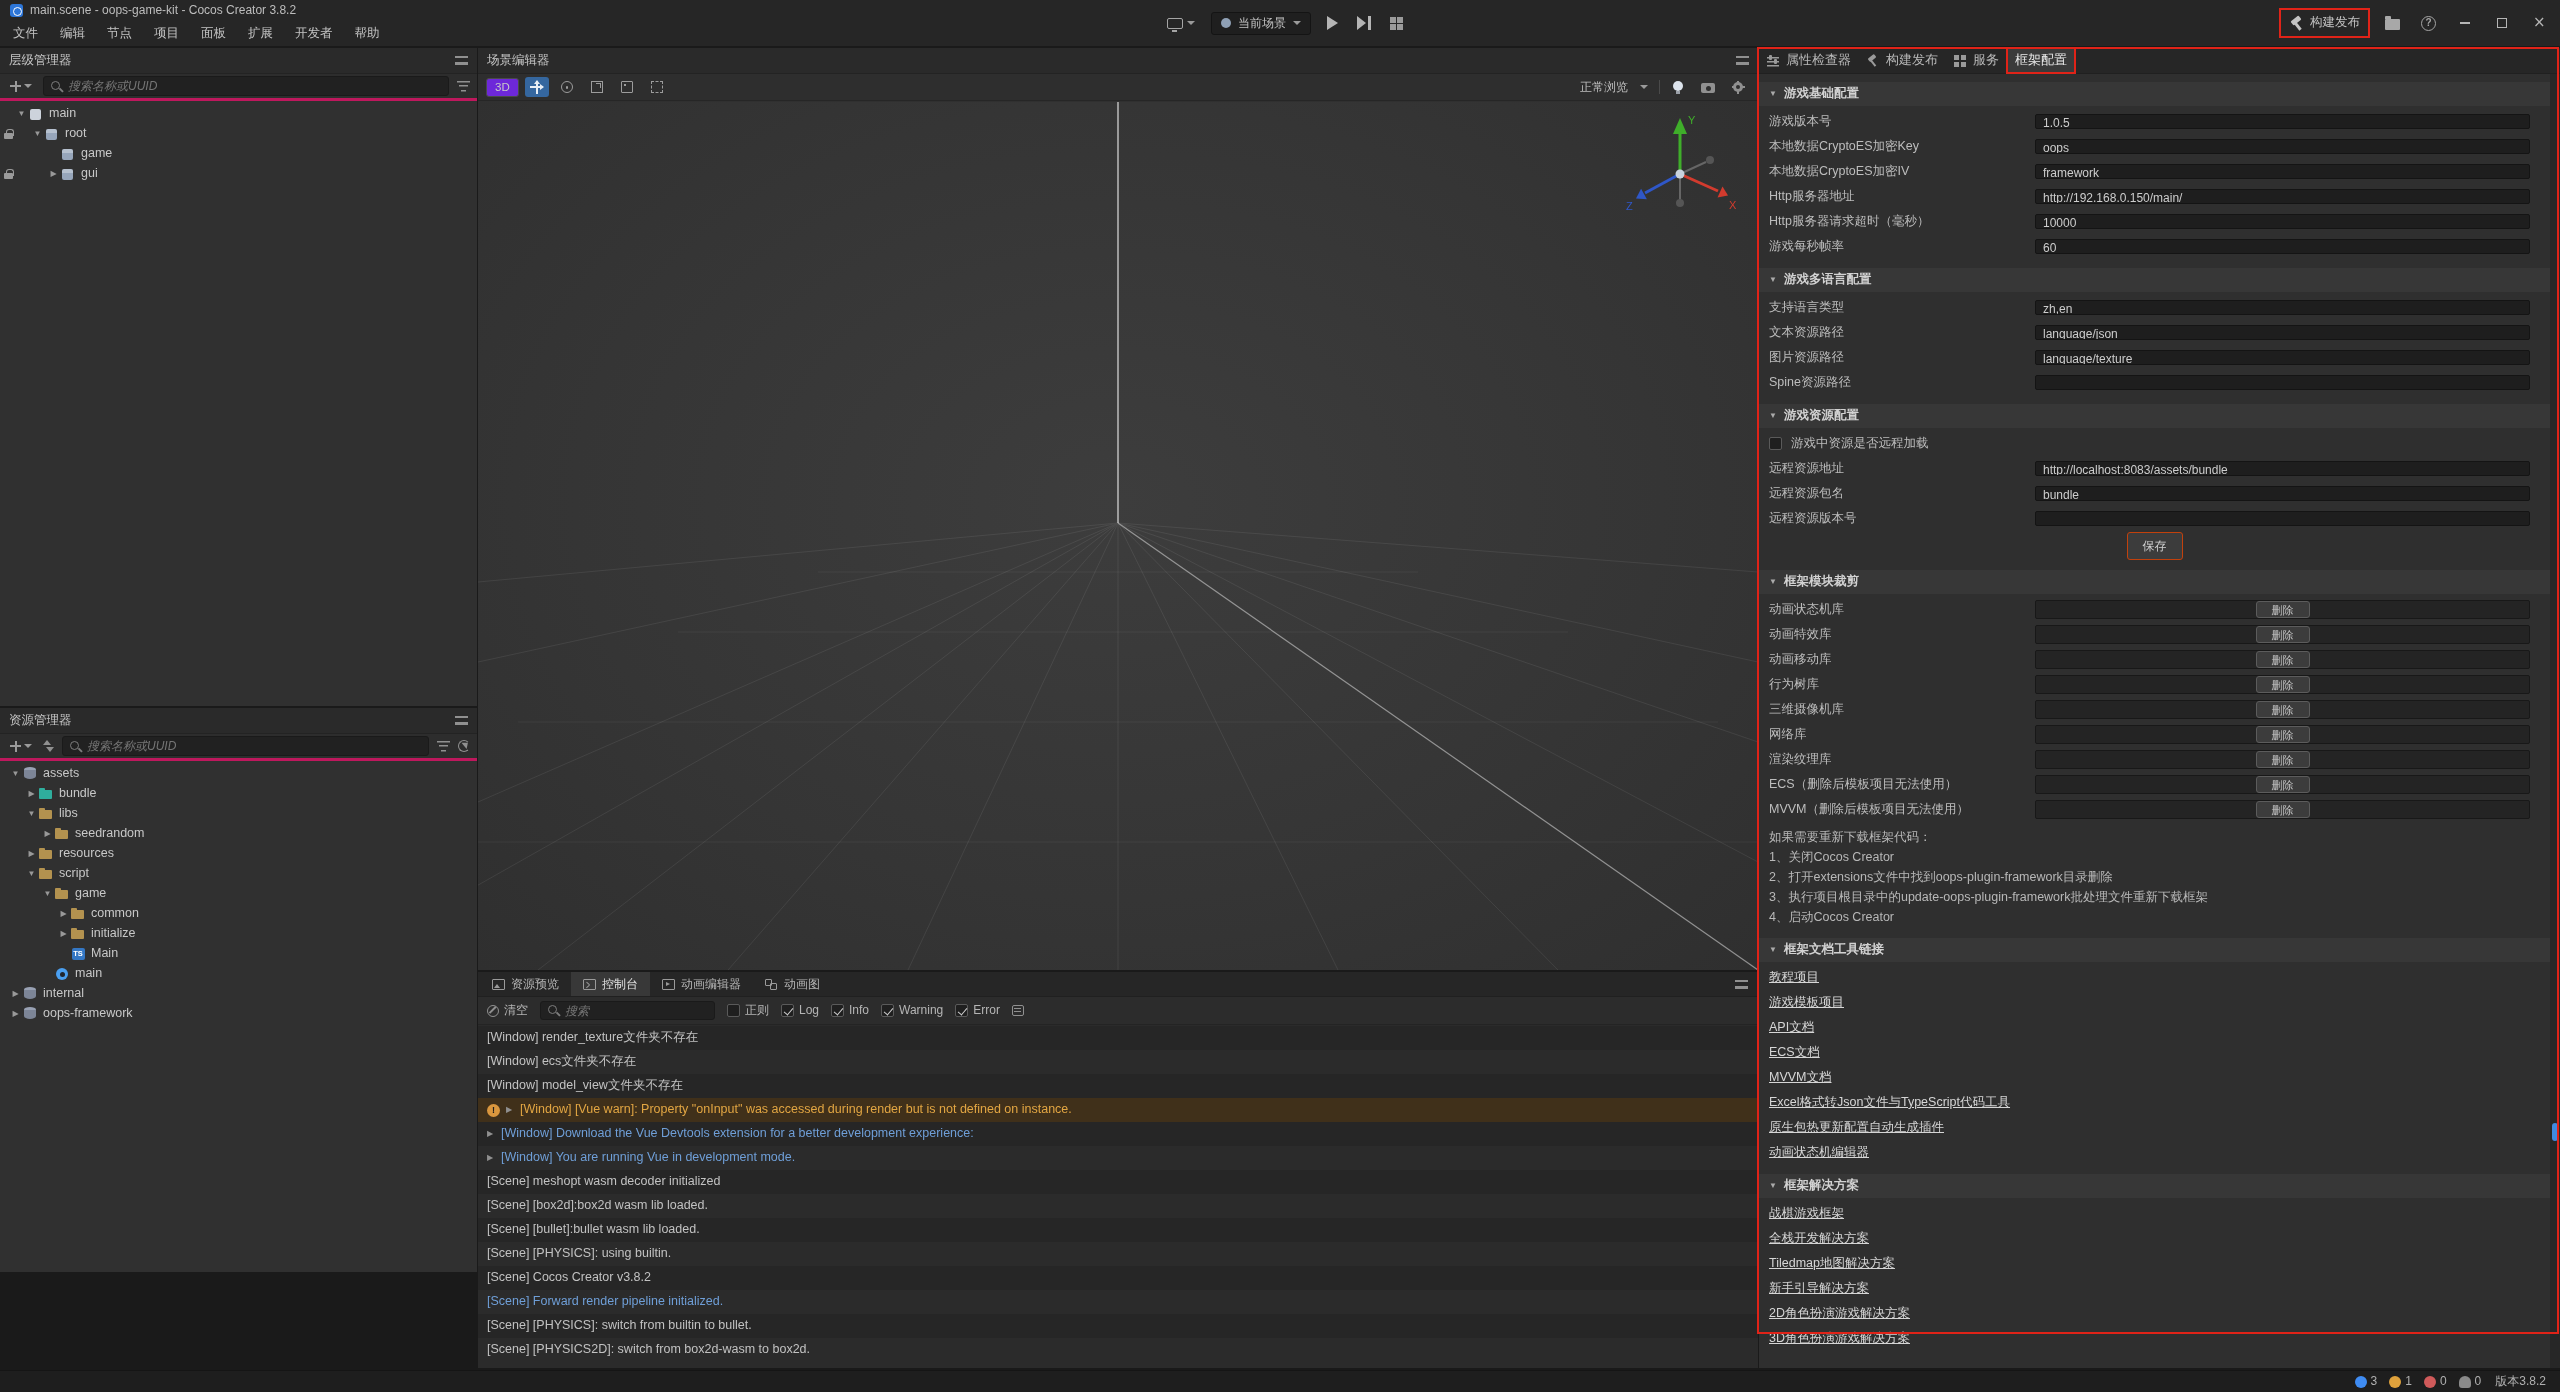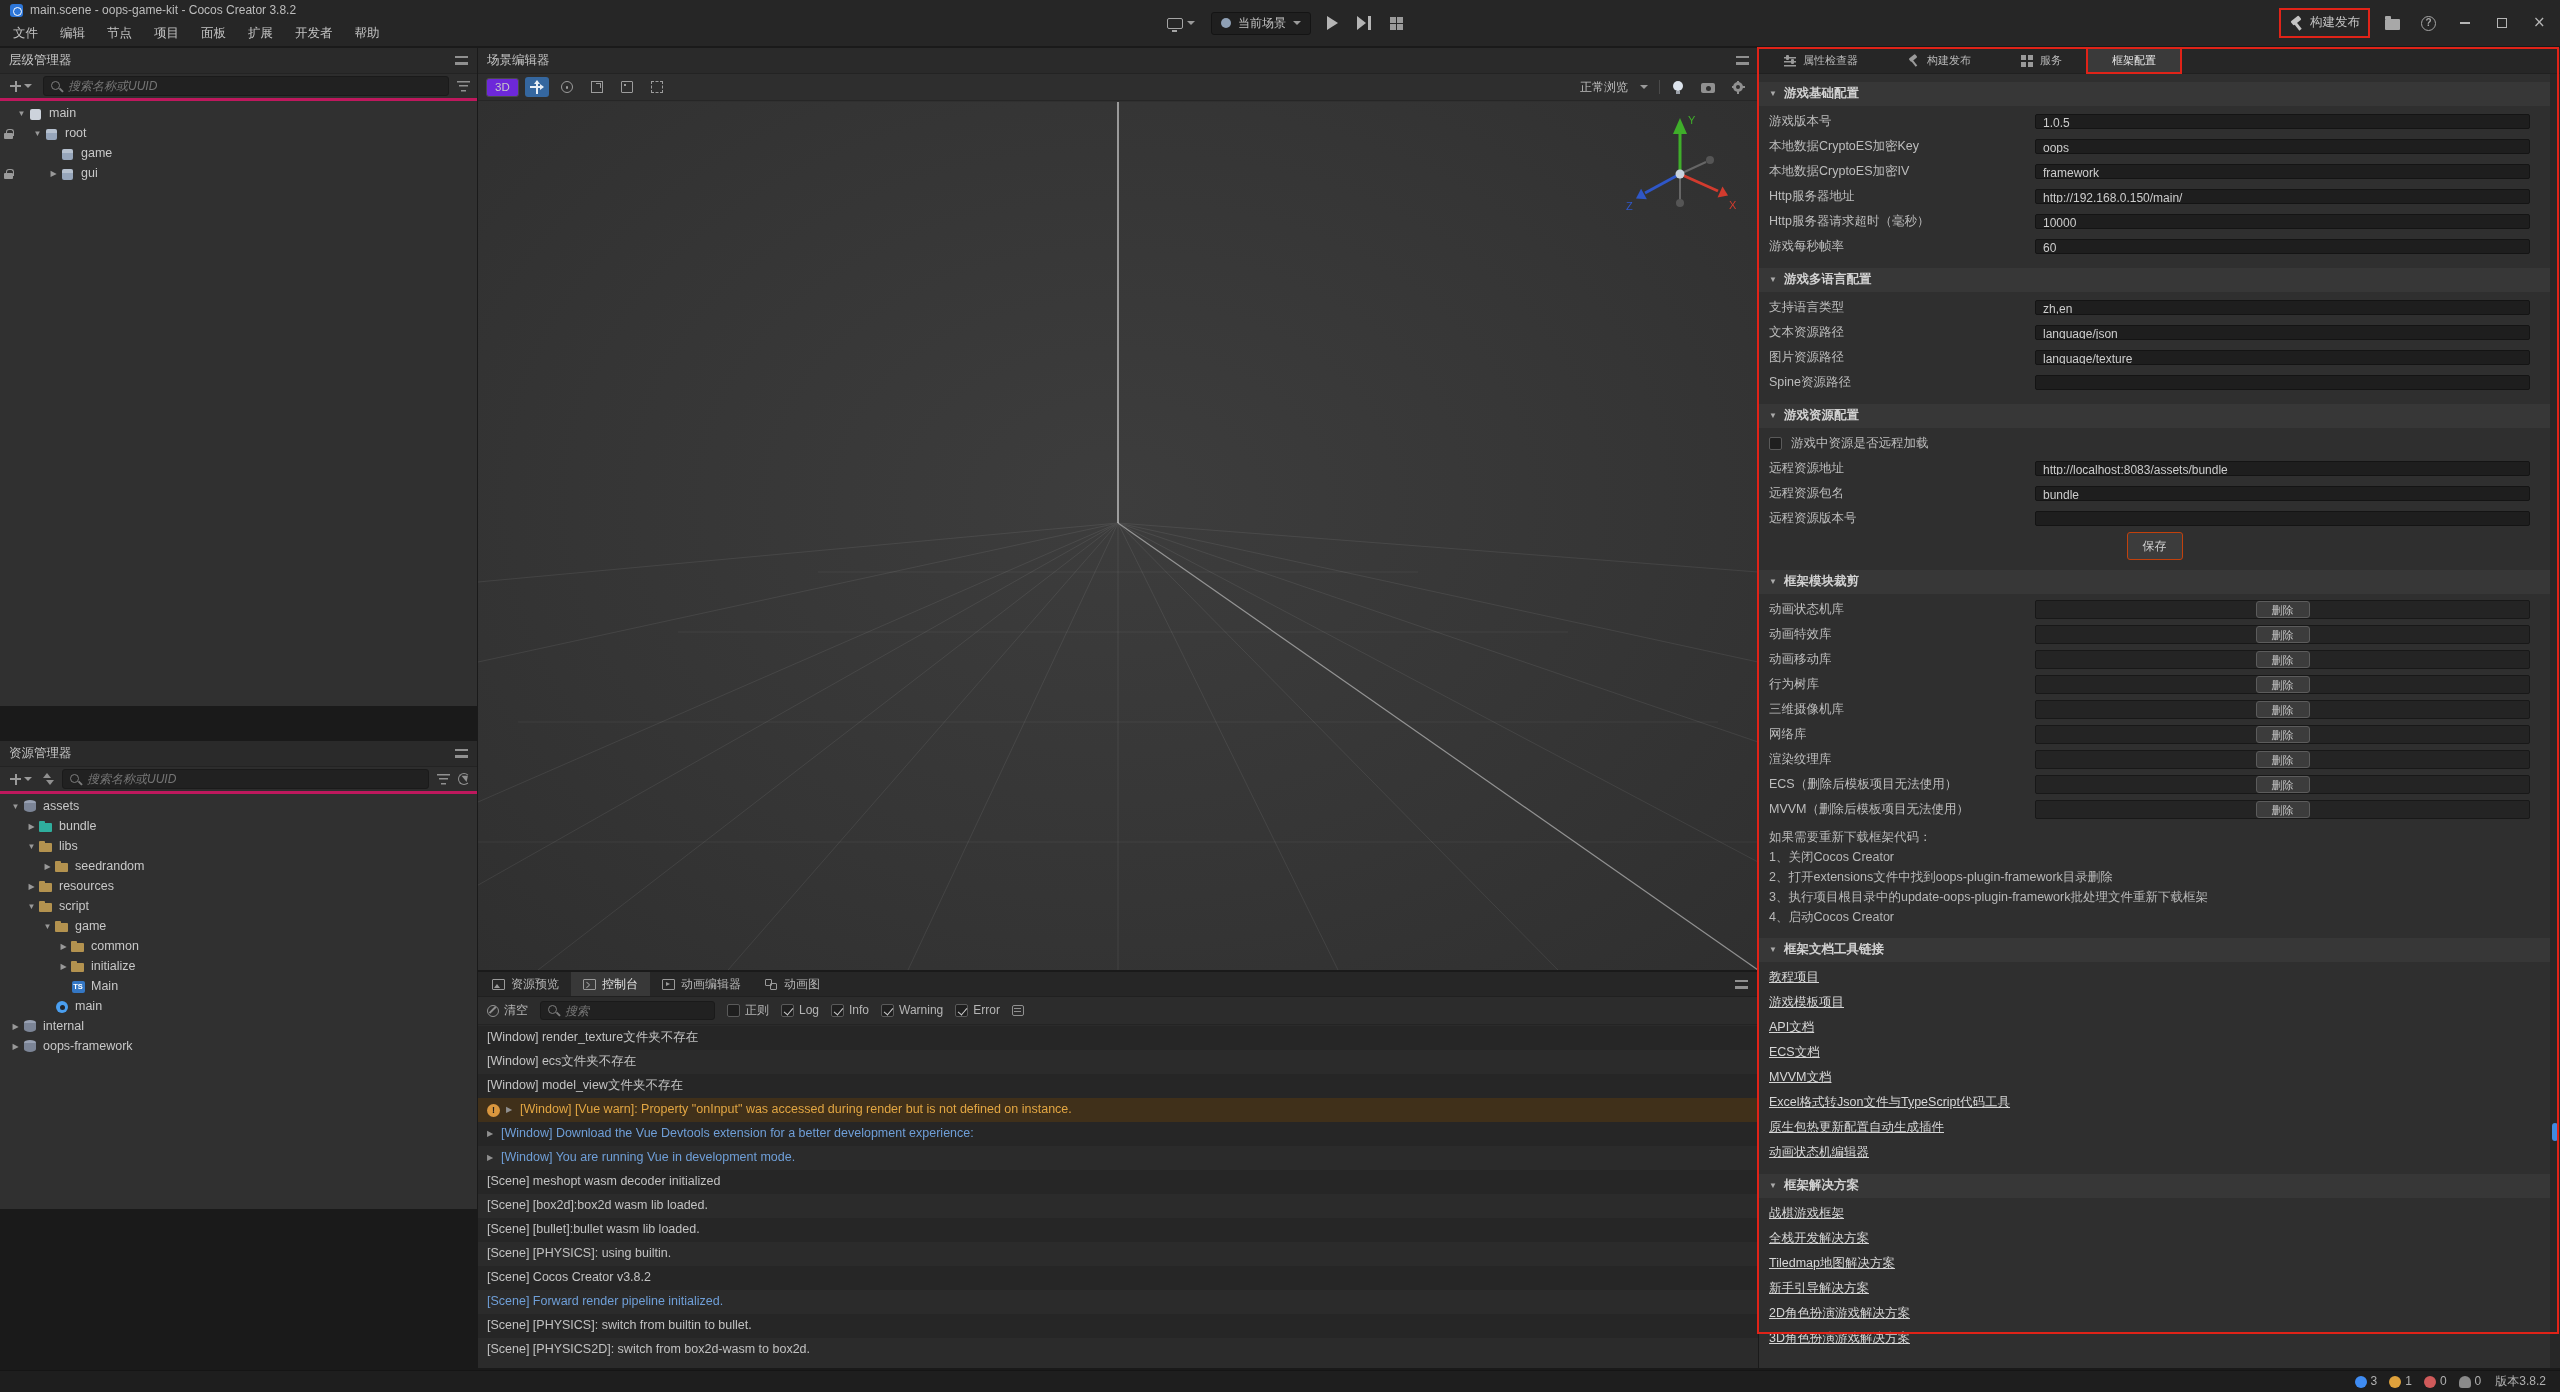--- a/index.html
+++ b/index.html
@@ -122,21 +122,21 @@
 .tbtn{display:inline-flex;align-items:center;gap:4px;padding:3px}
 .tb-select{display:inline-flex;align-items:center;gap:7px;height:23px;padding:0 9px;background:#1f1f1f;border:1px solid #141414;border-radius:3px;font-size:12px;color:#c3c3c3;white-space:nowrap}
 .i-dot{width:10px;height:10px;border-radius:50%;background:#8fa0b5}
 .tb-right{position:absolute;right:10px;top:0;height:46px;display:flex;align-items:center;gap:15px}
 .build-btn{display:inline-flex;align-items:center;gap:6px;font-size:12.5px;color:#c3c3c3;padding:4px 7px;outline:2px solid #e02318;outline-offset:1px;white-space:nowrap}
 .winctl{display:inline-flex;align-items:center;justify-content:center;width:22px;height:22px}
 
 
 .panel{position:absolute;background:#303030;overflow:hidden}
 #hierarchy{left:0;top:48px;width:477px;height:658px}
-#assets{left:0;top:741px;width:477px;height:468px}
+#assets{left:0;top:708px;width:477px;height:564px}
 #scene{left:478px;top:48px;width:1280px;height:922px}
 #console{left:478px;top:972px;width:1280px;height:396px;background:#2b2b2b}
 #inspector{left:1759px;top:48px;width:801px;height:1320px;background:#2f2f2f}
 .p-head{height:26px;background:#2a2a2a;border-bottom:1px solid #232323;display:flex;align-items:center;padding:0 9px;font-size:12.5px;color:#c6c6c6}
 .p-head .sp,.flex-sp{flex:1}
 
 .tree-toolbar{height:27px;background:#2d2d2d;border-bottom:3px solid #be185d;display:flex;align-items:center;gap:8px;padding:0 7px}
 .add-btn{display:inline-flex;align-items:center;gap:3px;padding:0 3px}
 .search-box{flex:1;height:20px;background:#212121;border:1px solid #1a1a1a;border-radius:3px;display:flex;align-items:center;gap:5px;padding:0 6px}
 .search-box input{flex:1;min-width:0;background:transparent;border:none;outline:none;color:#c8c8c8;font-size:12px;font-family:inherit}
@@ -194,21 +194,21 @@
 .w-badge{display:none;width:13px;height:13px;border-radius:50%;background:#d9963e;color:#1e1e1e;font:bold 9px/13px "Liberation Sans",sans-serif;text-align:center;margin-right:6px}
 .w-badge::before{content:"!"}
 .c-row.warn .w-badge{display:inline-block}
 .row-caret{display:none;width:14px;color:#909090;font-size:8px}
 .row-caret::before{content:"▶"}
 .c-row.exp .row-caret{display:inline-block}
 .c-text{white-space:nowrap;overflow:hidden}
 
 
 .i-tabbar{height:26px;background:#262626;display:flex;align-items:stretch;border-bottom:1px solid #202020}
-.i-tab{display:inline-flex;align-items:center;padding:0 25px;font-size:11px;color:#b8b8b8;white-space:nowrap}
+.i-tab{display:inline-flex;align-items:center;padding:0 8px;font-size:13px;color:#b8b8b8;white-space:nowrap}
 .i-tab.active{background:#3a3a3a;color:#e8e8e8;outline:2px solid #e02318;outline-offset:-1px}
 .i-content{position:absolute;top:26px;left:0;right:10px;bottom:0;overflow:hidden;padding-top:8px}
 .section{margin-bottom:9px}
 .sec-h{height:24px;background:#373737;display:flex;align-items:center;gap:7px;padding:0 10px;margin-bottom:3px}
 .sec-caret{font-size:8px;color:#aaa}
 .sec-caret::before{content:"▼"}
 .sec-title{font-size:12.5px;color:#d2d2d2;font-weight:bold}
 .p-row{display:flex;align-items:center;height:25px;padding:0 20px 0 10px}
 .p-label{width:266px;flex-shrink:0;font-size:12.5px;color:#bdbdbd;white-space:nowrap;overflow:hidden}
 .p-input{flex:1;height:15px;background:#1e1e1e;border:1px solid #141414;border-radius:2px;font-size:12px;line-height:17px;color:#cdcdcd;padding:0 7px;white-space:nowrap;overflow:hidden}

